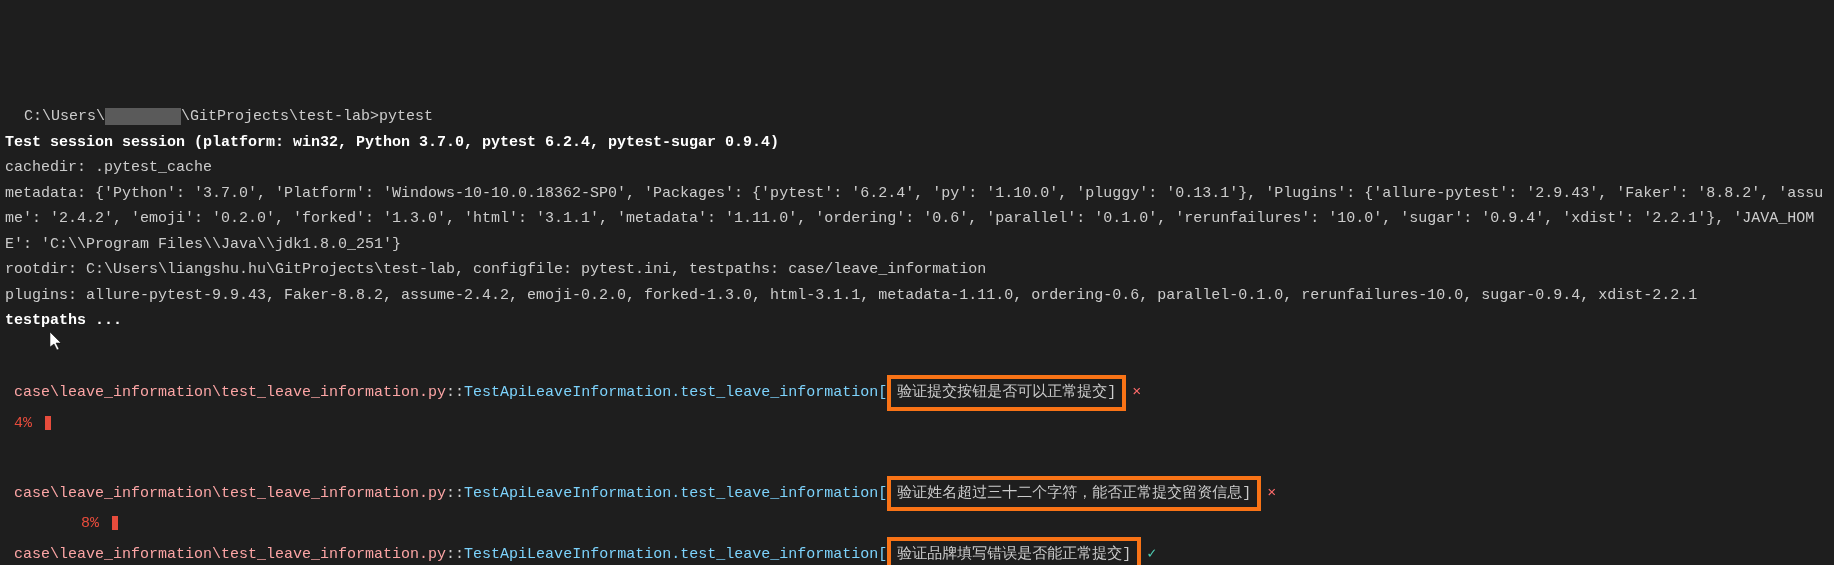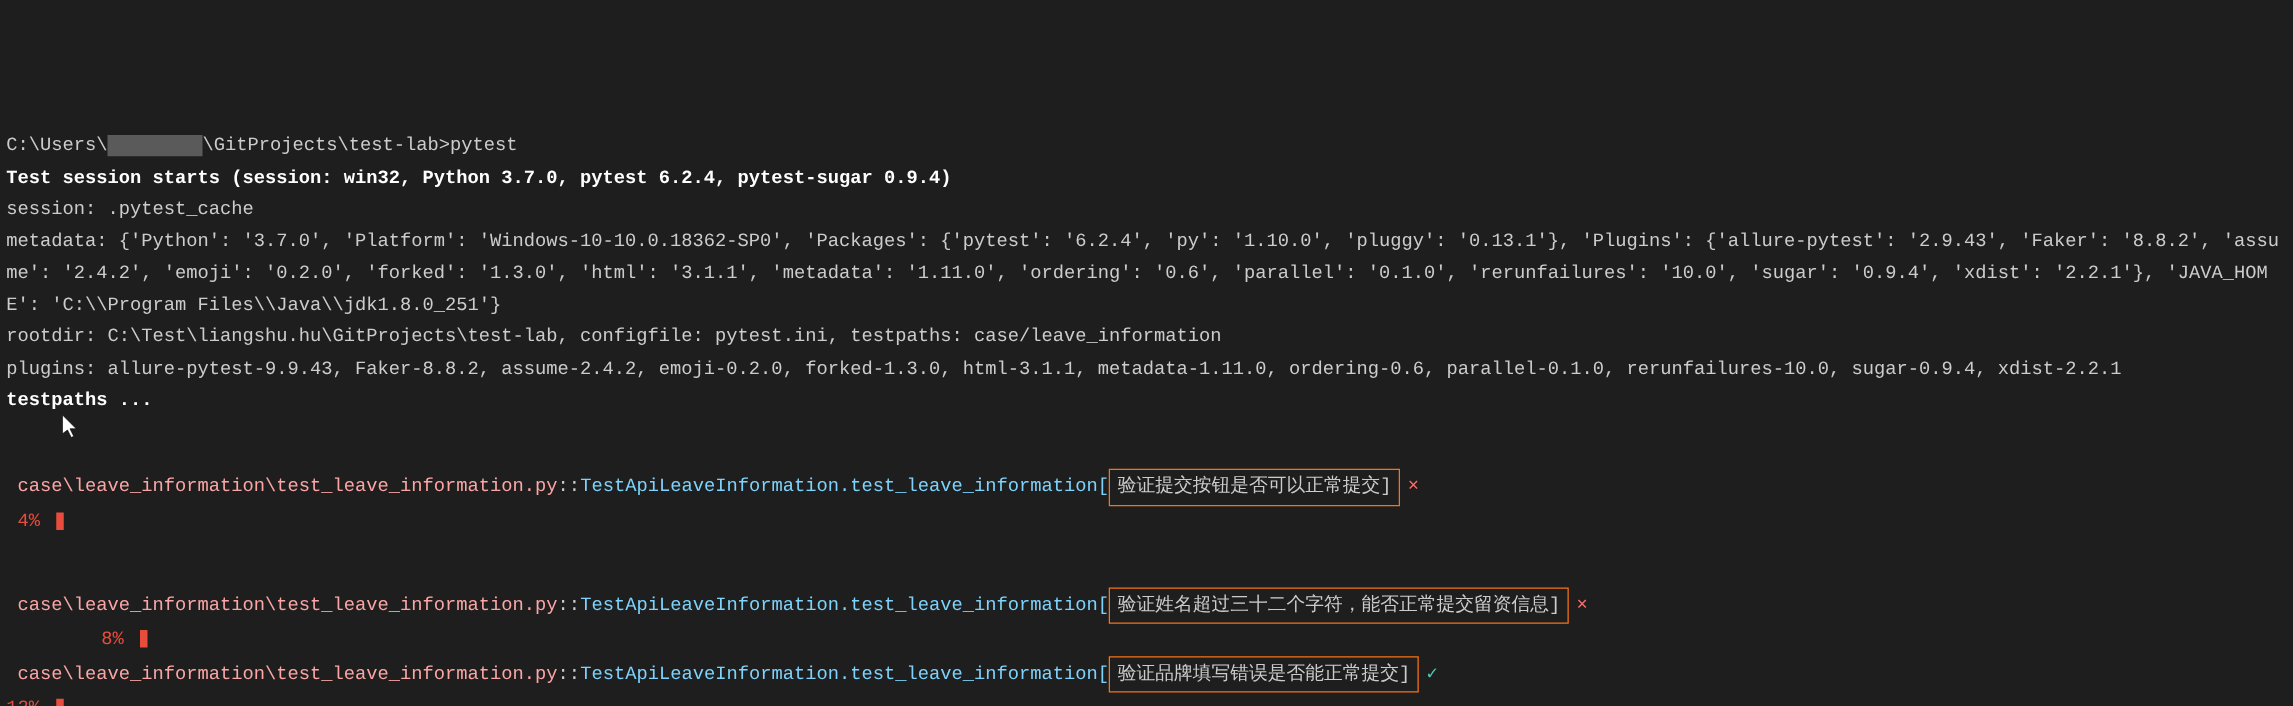--- a/index.html
+++ b/index.html
@@ -13,20 +13,21 @@
       font-family: Consolas, 'Courier New', monospace;
       font-size: 15px;
       line-height: 1.7;
       padding: 2px 5px;
       white-space: pre-wrap;
       word-break: break-all;
       width: 1834px;
     }
     .prompt-line {
       color: #cccccc;
+      margin-left: 19px;
     }
     .redacted {
       background-color: #5a5a5a;
       color: transparent;
       padding: 0 2px;
     }
     .bold {
       font-weight: bold;
       color: #ffffff;
     }
@@ -38,21 +39,21 @@
       margin-top: -2px;
       margin-bottom: -8px;
     }
     .test-path {
       color: #fca5a5;
     }
     .test-name {
       color: #7dd3fc;
     }
     .red-box {
-      border: 1px solid #f97316;
+      border: 4px solid #f97316;
       padding: 1px 6px;
       display: inline-block;
     }
     .fail-mark {
       color: #ff6b6b;
       margin-left: 6px;
     }
     .pass-mark {
       color: #4ec9b0;
       margin-left: 6px;
@@ -77,24 +78,24 @@
     .indent-2 {
       margin-left: 76px;
     }
   </style>
 </head>
 <body>
 
 
 
 <div><span class="prompt-line"><span>C:\Users\</span><span class="redacted">████████</span><span>\GitProjects\test-lab&gt;</span><span>pytest</span></span>
-<span class="bold">Test session starts (session: win32, Python 3.7.0, pytest 6.2.4, pytest-sugar 0.9.4)</span>
-<span>session: .pytest_cache</span>
+<span class="bold">Test session session (platform: win32, Python 3.7.0, pytest 6.2.4, pytest-sugar 0.9.4)</span>
+<span>cachedir: .pytest_cache</span>
 <span>metadata: {'Python': '3.7.0', 'Platform': 'Windows-10-10.0.18362-SP0', 'Packages': {'pytest': '6.2.4', 'py': '1.10.0', 'pluggy': '0.13.1'}, 'Plugins': {'allure-pytest': '2.9.43', 'Faker': '8.8.2', 'assume': '2.4.2', 'emoji': '0.2.0', 'forked': '1.3.0', 'html': '3.1.1', 'metadata': '1.11.0', 'ordering': '0.6', 'parallel': '0.1.0', 'rerunfailures': '10.0', 'sugar': '0.9.4', 'xdist': '2.2.1'}, 'JAVA_HOME': 'C:\\Program Files\\Java\\jdk1.8.0_251'}</span>
-<span>rootdir: C:\Test\liangshu.hu\GitProjects\test-lab, configfile: pytest.ini, testpaths: case/leave_information</span>
+<span>rootdir: C:\Users\liangshu.hu\GitProjects\test-lab, configfile: pytest.ini, testpaths: case/leave_information</span>
 <span>plugins: allure-pytest-9.9.43, Faker-8.8.2, assume-2.4.2, emoji-0.2.0, forked-1.3.0, html-3.1.1, metadata-1.11.0, ordering-0.6, parallel-0.1.0, rerunfailures-10.0, sugar-0.9.4, xdist-2.2.1</span>
 <span class="bold">testpaths ...</span>
 <span class="cursor"><svg width="14" height="20" viewBox="0 0 14 20">
         <path d="M0 0 L0 15 L4 12 L7 18 L9 17 L6 11 L11 11 Z" fill="white" stroke="black" stroke-width="0.5"></path>
       </svg></span>
 <div class="test-result-line"><span class="test-path"> case\leave_information\test_leave_information.py</span><span>::</span><span class="test-name">TestApiLeaveInformation.test_leave_information[</span><span class="red-box"><span>验证提交按钮是否可以正常提交</span><span>]</span></span><span class="fail-mark">×</span></div><div class="indent-1"><span class="percent"> 4%</span> <span class="progress-bar"></span></div>
 <div class="test-result-line"><span class="test-path"> case\leave_information\test_leave_information.py</span><span>::</span><span class="test-name">TestApiLeaveInformation.test_leave_information[</span><span class="red-box"><span>验证姓名超过三十二个字符，能否正常提交留资信息</span><span>]</span></span><span class="fail-mark">×</span></div><div class="indent-2"><span class="percent">8%</span> <span class="progress-bar"></span></div><div><span class="test-path"> case\leave_information\test_leave_information.py</span><span>::</span><span class="test-name">TestApiLeaveInformation.test_leave_information[</span><span class="red-box"><span>验证品牌填写错误是否能正常提交</span><span>]</span></span><span class="pass-mark">✓</span></div><div class="indent-1"><span class="percent">12%</span> <span class="progress-bar"></span></div></div>
 
 
 

